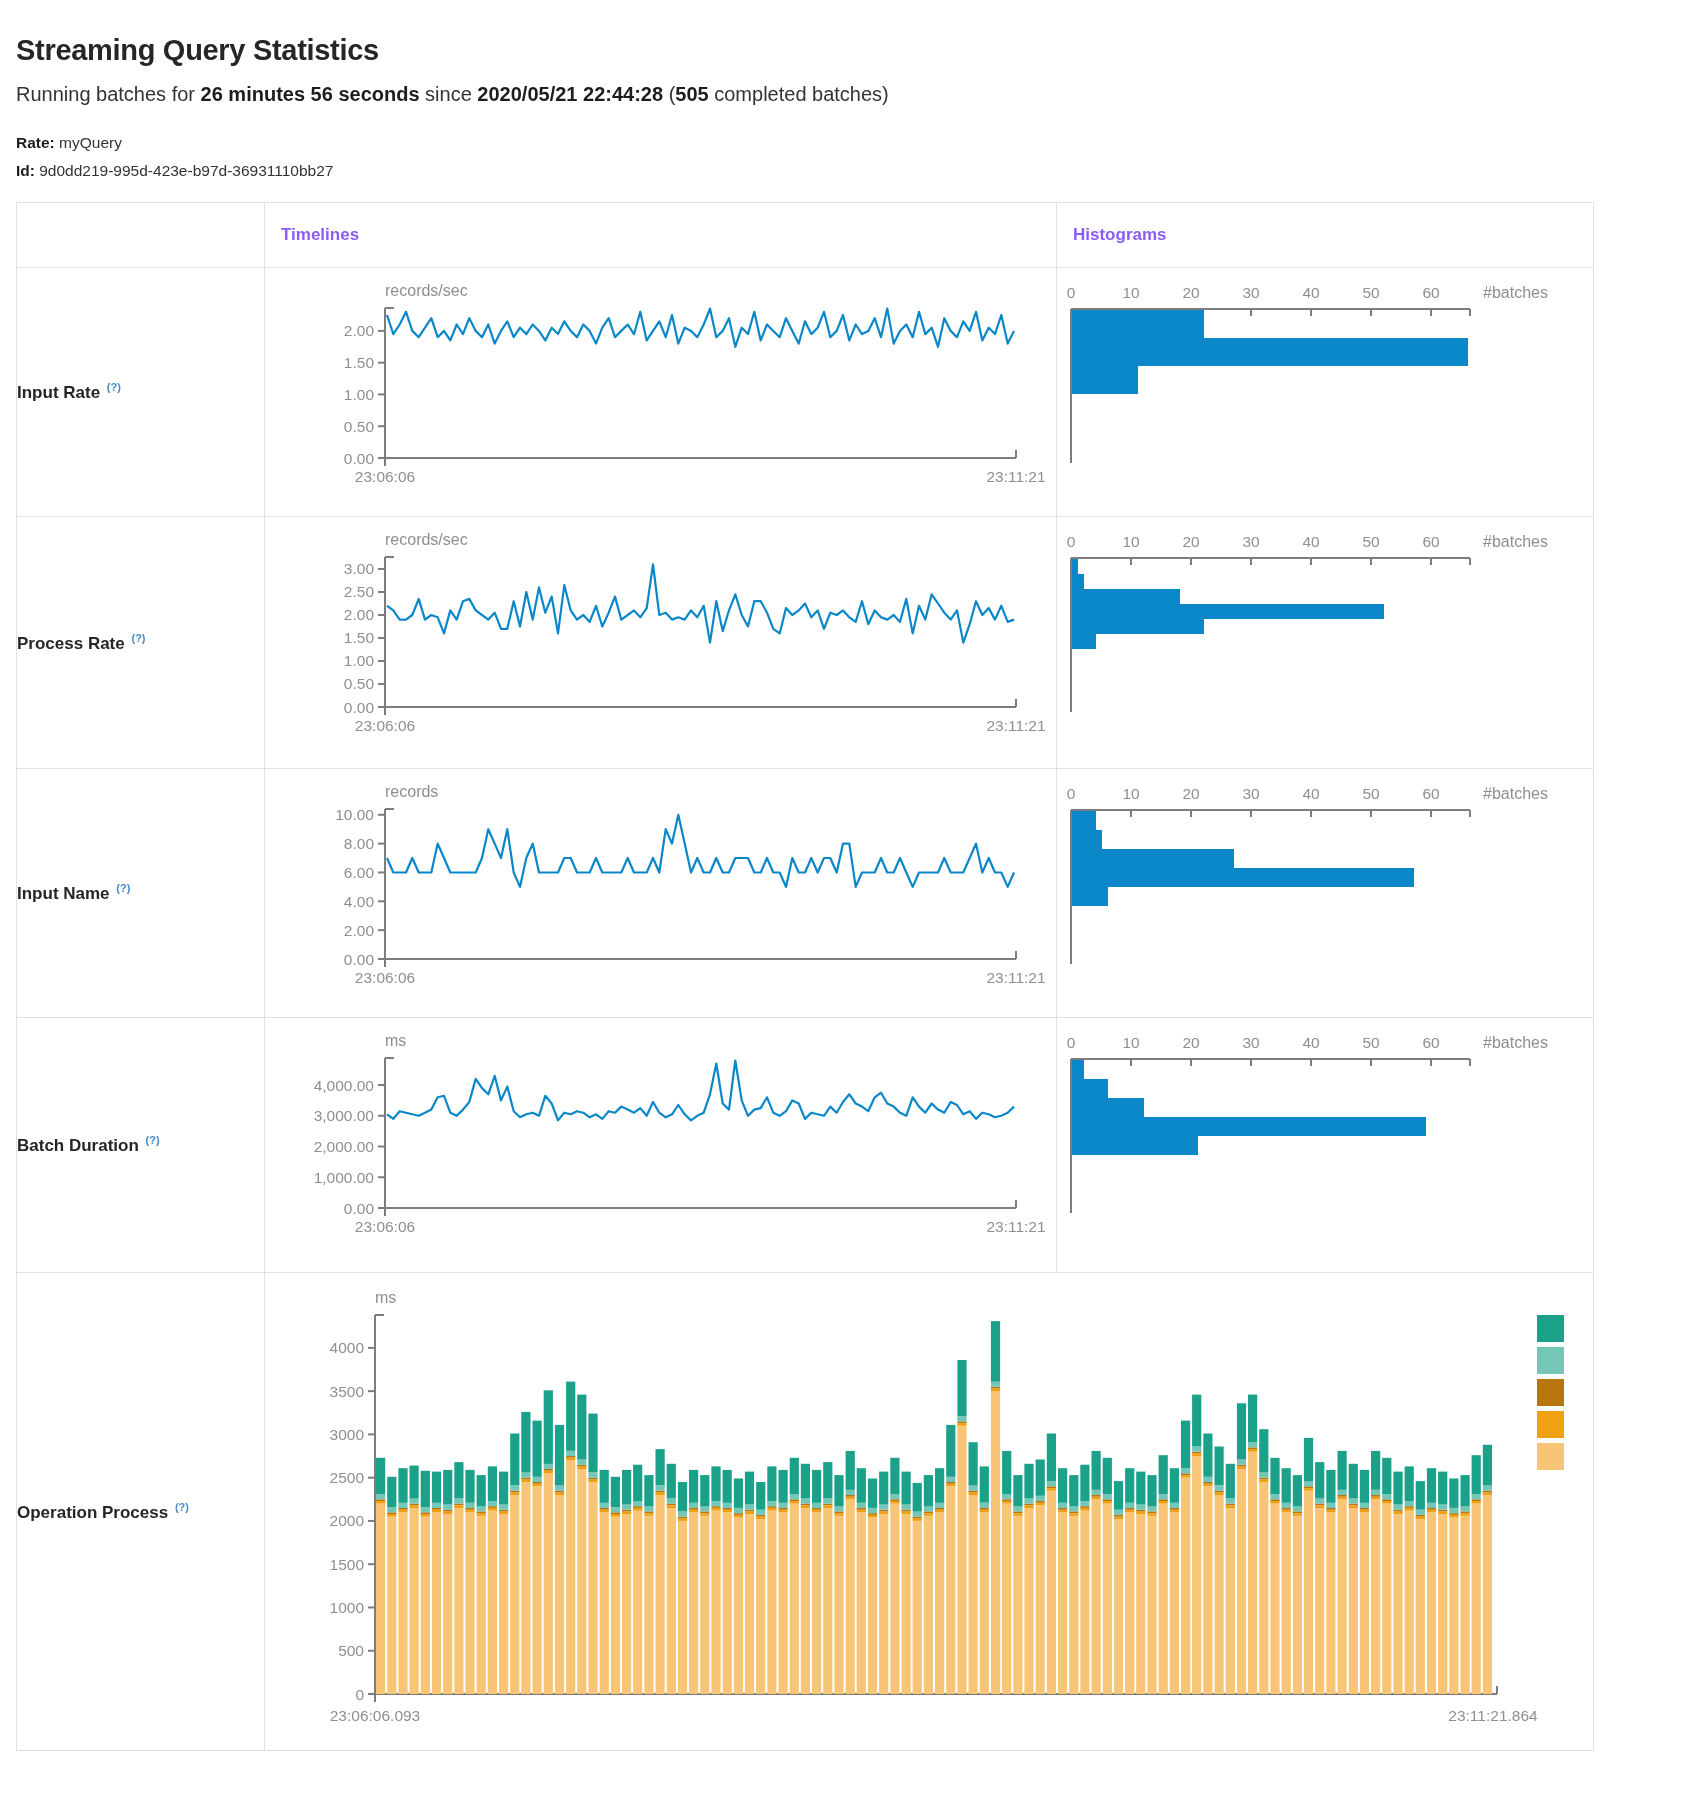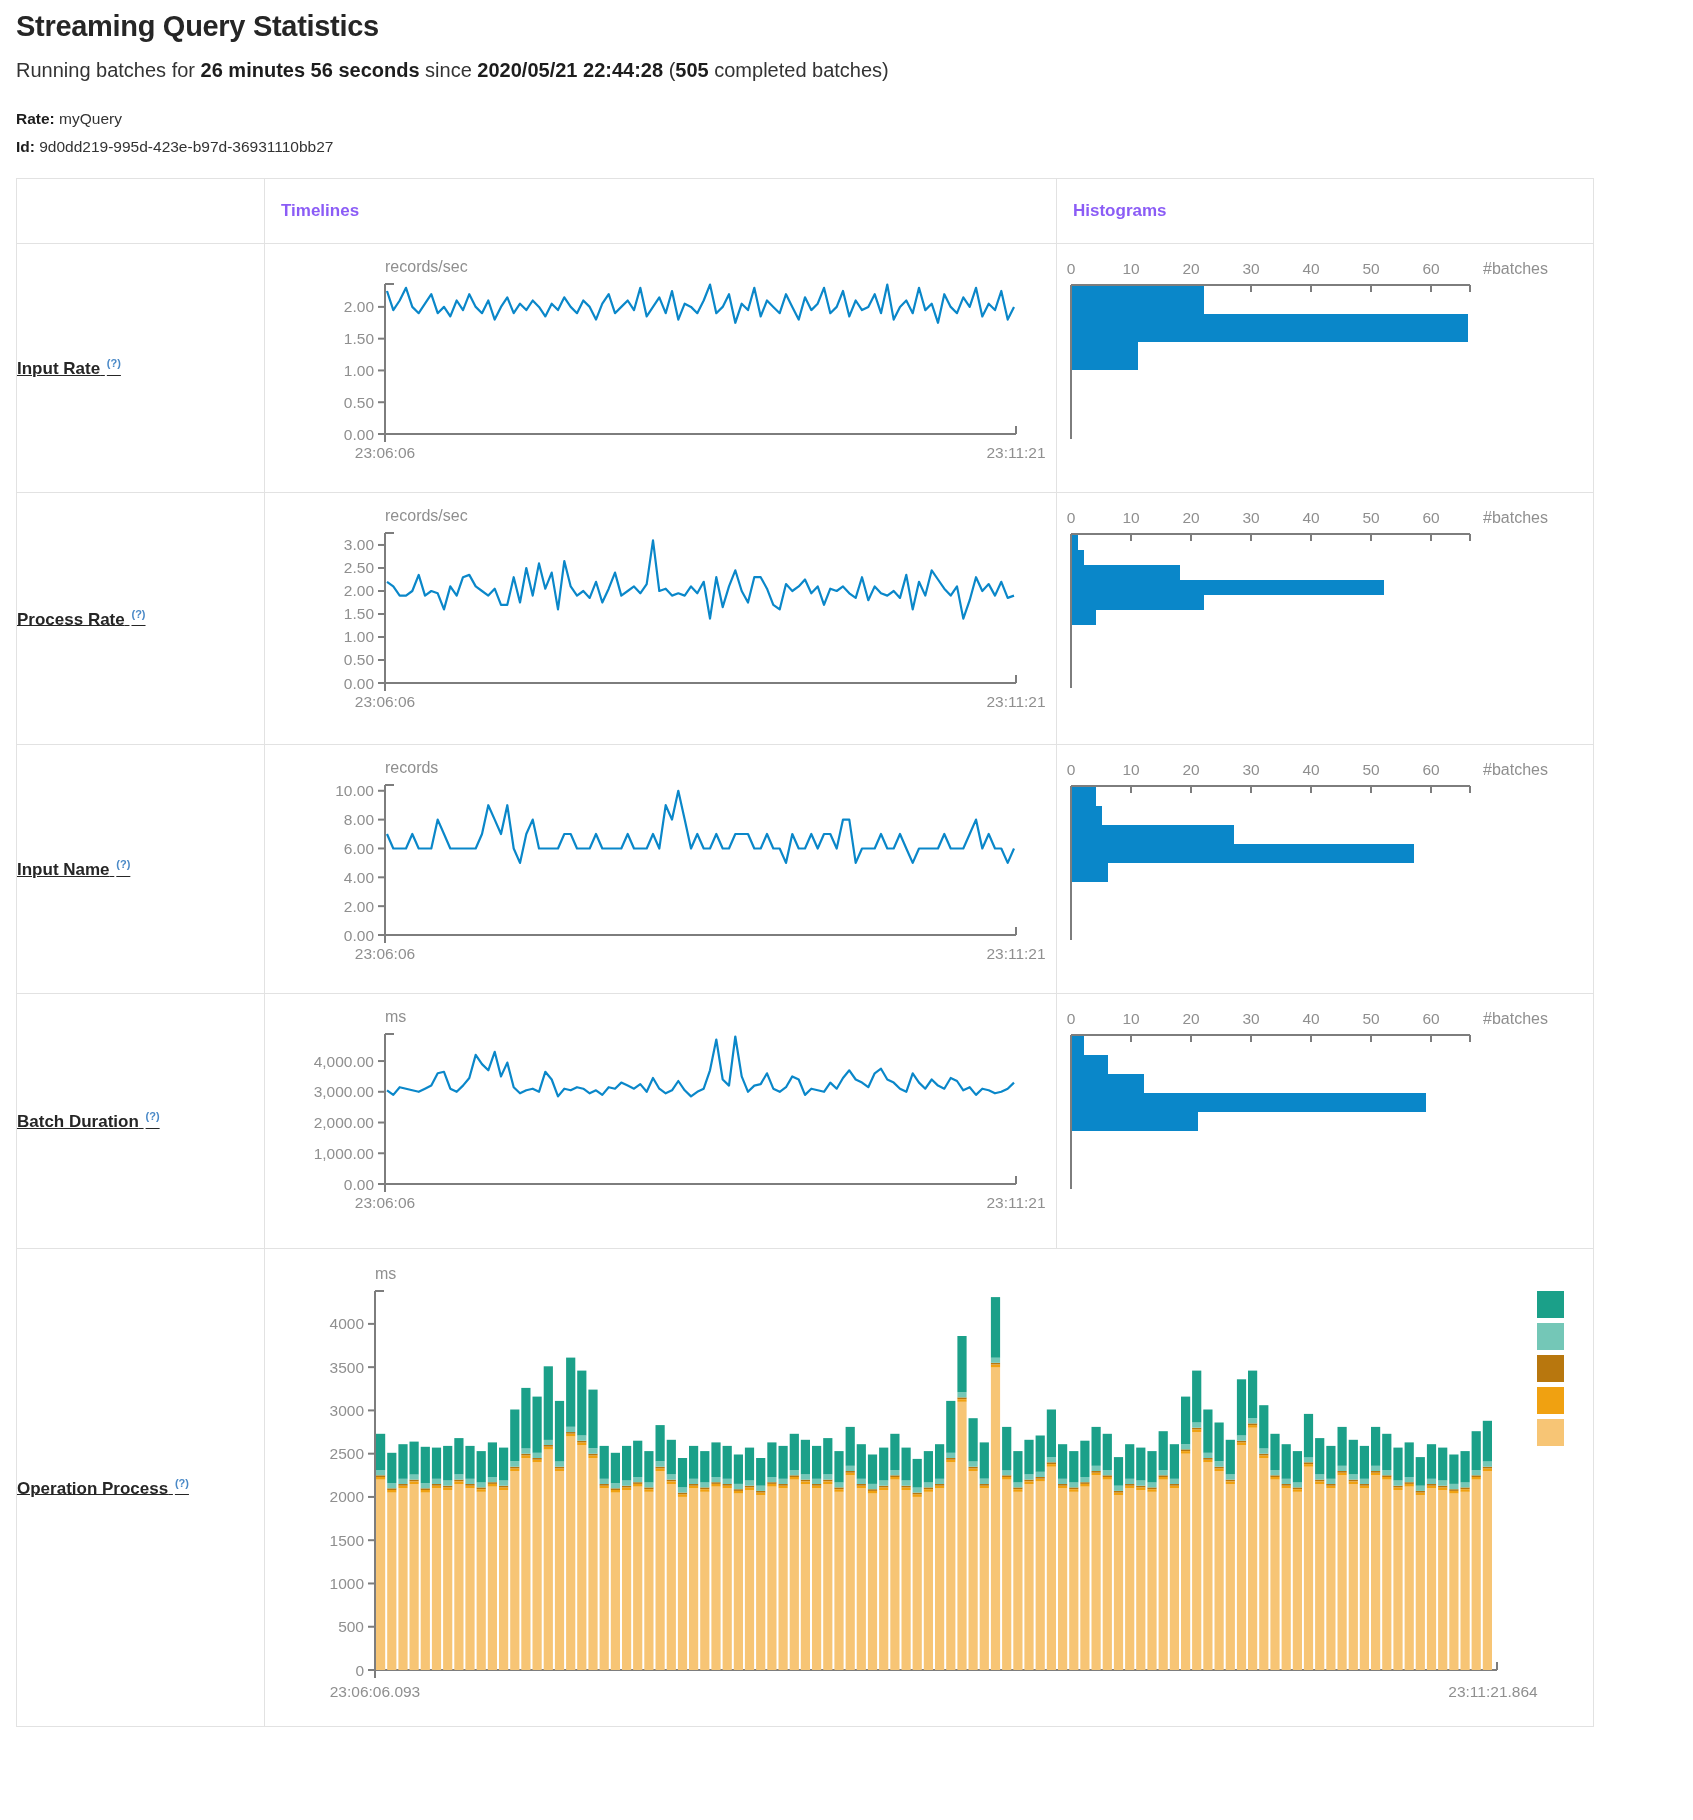--- a/index.html
+++ b/index.html
@@ -1,27 +1,27 @@
 <!DOCTYPE html>
 <html><head>
 <meta charset="utf-8">
 <style>
   html,body{margin:0;padding:0;background:#fff;color:#333;
     font-family:"Liberation Sans",sans-serif;}
-  .page{width:1426px;min-height:1820px;box-sizing:border-box;padding:4px 0 10px 16px;}
+  .page{width:1426px;min-height:1820px;box-sizing:border-box;padding:28px 0 10px 16px;}
   h1.title{font-size:29px;font-weight:bold;color:#262626;margin:6px 0 16px 0;letter-spacing:-0.3px;}
   .subtitle{font-size:20px;margin:0 0 28px 0;color:#333;}
   .subtitle b{color:#1d1d1d;}
   .meta{margin:0 0 22px 0;}
   .meta p{margin:0 0 10px 0;font-size:15.5px;color:#333;}
   .meta b{color:#1d1d1d;}
   table.stats{border-collapse:collapse;table-layout:fixed;width:1577px;}
   table.stats th,table.stats td{border:1px solid #e2e2e2;padding:0;vertical-align:middle;}
   table.stats th{height:64px;text-align:left;padding-left:16px;font-size:17px;color:#8b5cf6;}
-  td.rowlabel{padding-left:12px;font-weight:bold;font-size:17px;color:#262626;text-decoration:underline;}
+  td.rowlabel{padding-left:12px;font-weight:bold;font-size:17px;color:#262626;}
   sup.help{color:#4a89c7;font-size:11px;font-weight:bold;margin-left:2px;cursor:pointer;}
   tr.r1 td{height:248px;} tr.r2 td{height:251px;} tr.r3 td{height:248px;}
   tr.r4 td{height:254px;} tr.r5 td{height:477px;}
   .chart{display:block;line-height:0;}
   td.opcell{position:relative;}
   .legend{position:absolute;top:42px;right:29px;width:27px;}
   .legend span{display:block;width:27px;height:27px;margin-bottom:5px;}
   svg text{font-family:"Liberation Sans",sans-serif;}
 </style>
 </head>

